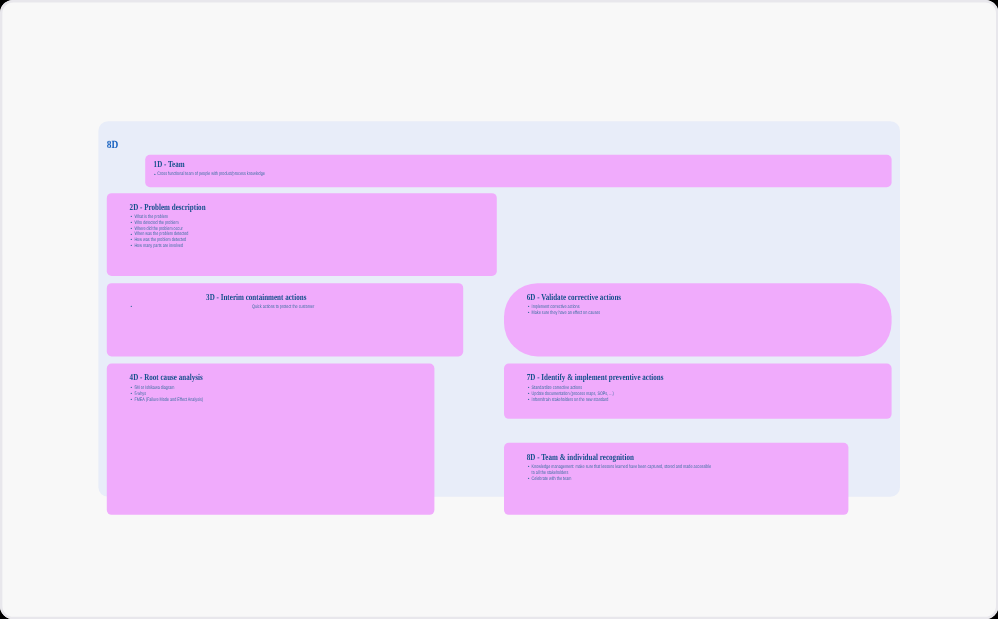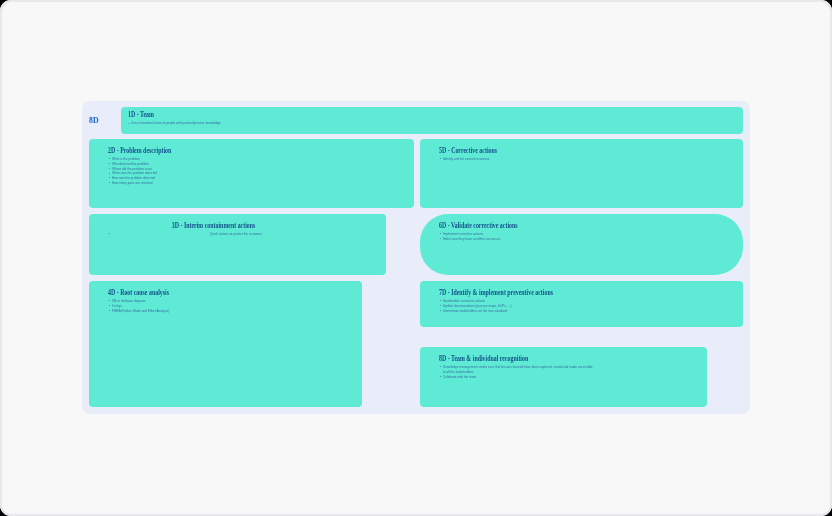--- a/index.html
+++ b/index.html
@@ -32,25 +32,26 @@
     font-family:"Liberation Serif", serif;
     font-weight:bold;
     font-size:9.1px;
     line-height:8px;
     letter-spacing:0px;
     transform:scaleX(0.86);
     transform-origin:left top;
   }
   .card {
     position:absolute;
-    background:#5eead4;
+    background:#f0abfc;
     border-radius:4px;
     box-sizing:border-box;
     padding:8px 8px 0 19px;
     overflow:hidden;
+    margin-top:22px;
   }
   .card-heading {
     margin:0 0 2.5px 0;
     color:#15508c;
     font-family:"Liberation Serif", serif;
     font-weight:bold;
     font-size:7.5px;
     line-height:1.0;
     letter-spacing:0.02px;
     white-space:nowrap;
@@ -130,26 +131,20 @@
 
   <div class="card" id="card-4d">
     <div class="card-heading">4D - Root cause analysis</div>
     <ul class="bullets">
       <li><span class="t">5M or Ishikawa diagram</span></li>
       <li><span class="t">5 whys</span></li>
       <li><span class="t">FMEA (Failure Mode and Effect Analysis)</span></li>
     </ul>
   </div>
 
-  <div class="card" id="card-5d">
-    <div class="card-heading">5D - Corrective actions</div>
-    <ul class="bullets">
-      <li><span class="t">Identify and list corrective actions</span></li>
-    </ul>
-  </div>
 
   <div class="card" id="card-6d">
     <div class="card-heading">6D - Validate corrective actions</div>
     <ul class="bullets">
       <li><span class="t">Implement corrective actions</span></li>
       <li><span class="t">Make sure they have an effect on causes</span></li>
     </ul>
   </div>
 
   <div class="card" id="card-7d">

